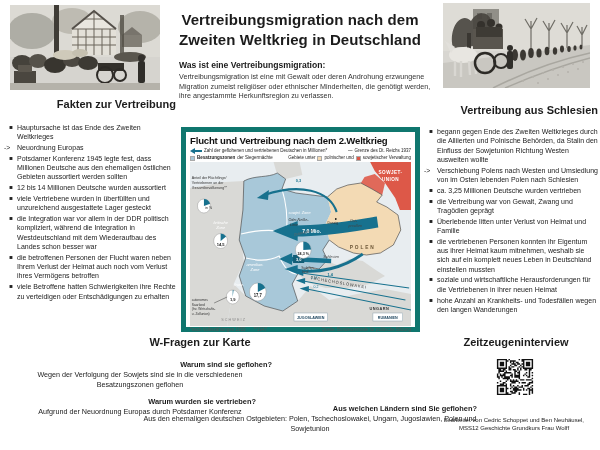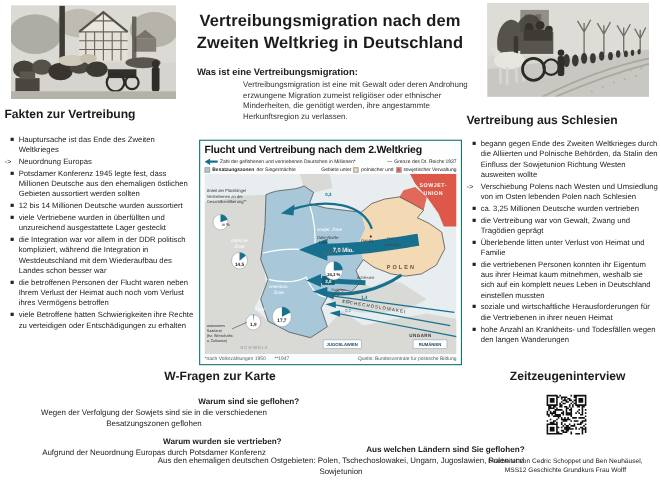--- a/index.html
+++ b/index.html
@@ -11,35 +11,35 @@
 
   .photo { position:absolute; overflow:hidden; background:#d6d4cf; }
   .photo svg { display:block; width:100%; height:100%; }
   #photo-left  { left:10px; top:5px;  width:150px; height:85px; }
   #photo-right { left:443px; top:3px; width:147px; height:85px; }
 
   #title { left:172px; top:10px; width:256px; text-align:center;
            font-size:15px; font-weight:bold; line-height:1.32; letter-spacing:.1px; }
   #definition { left:179px; top:60px; width:254px; }
   #definition h2 { font-size:8.6px; font-weight:bold; margin-bottom:2px; }
-  #definition p  { font-size:7.2px; line-height:1.33; color:#333;margin-left:42px; }
-
-  .col-heading { font-size:11px; font-weight:bold; text-align:left; }
+  #definition p  { font-size:7.2px; line-height:1.33; color:#333; }
+
+  .col-heading { font-size:11px; font-weight:bold; text-align:right; }
   #facts   { left:4px;  top:98px;  width:172px; }
   #silesia { left:424px; top:104px; width:174px; }
   .blist { margin-top:13px; }
   #silesia .blist { margin-top:11px; }
   .bitem { display:flex; font-size:7px; line-height:1.33; margin-bottom:1.5px; color:#222; }
   .bmark { flex:0 0 13px; width:13px; padding-left:5px; font-size:5.8px; line-height:1.6;
            font-family:"DejaVu Sans",sans-serif; }
   .bitem.arrow .bmark { padding-left:0; font-size:6.8px; line-height:1.35; font-family:"Liberation Sans",sans-serif; }
   .btext { flex:1; }
 
   #map-panel { left:181px; top:127px; width:239px; height:205px; background:#fefefe;
-               border:1px solid #0f766e; padding:3px 4px 2px; }
+               border:5px solid #0f766e; padding:3px 4px 2px; }
   #map-title { font-size:9.6px; font-weight:bold; letter-spacing:-.2px; color:#111; }
   .legend-row { display:flex; align-items:center; justify-content:space-between;
                 font-size:4.5px; color:#222; margin-top:2px; line-height:1.1; white-space:nowrap; }
   .lg { display:flex; align-items:center; gap:2px; }
   .sw { width:5px; height:5px; display:inline-block; border:.5px solid #aaa; }
   .sw-blue { background:#a8c8d9; } .sw-tan { background:#f3dab4; } .sw-red { background:#dd5848; }
   .dashline { color:#555; font-weight:bold; }
   #map-svg { width:100%; height:164px; display:block; margin-top:1px; }
   #map-foot { display:flex; justify-content:space-between; font-size:4.5px; color:#555; margin-top:1px; }
   #map-foot .fl { display:flex; gap:8px; }

